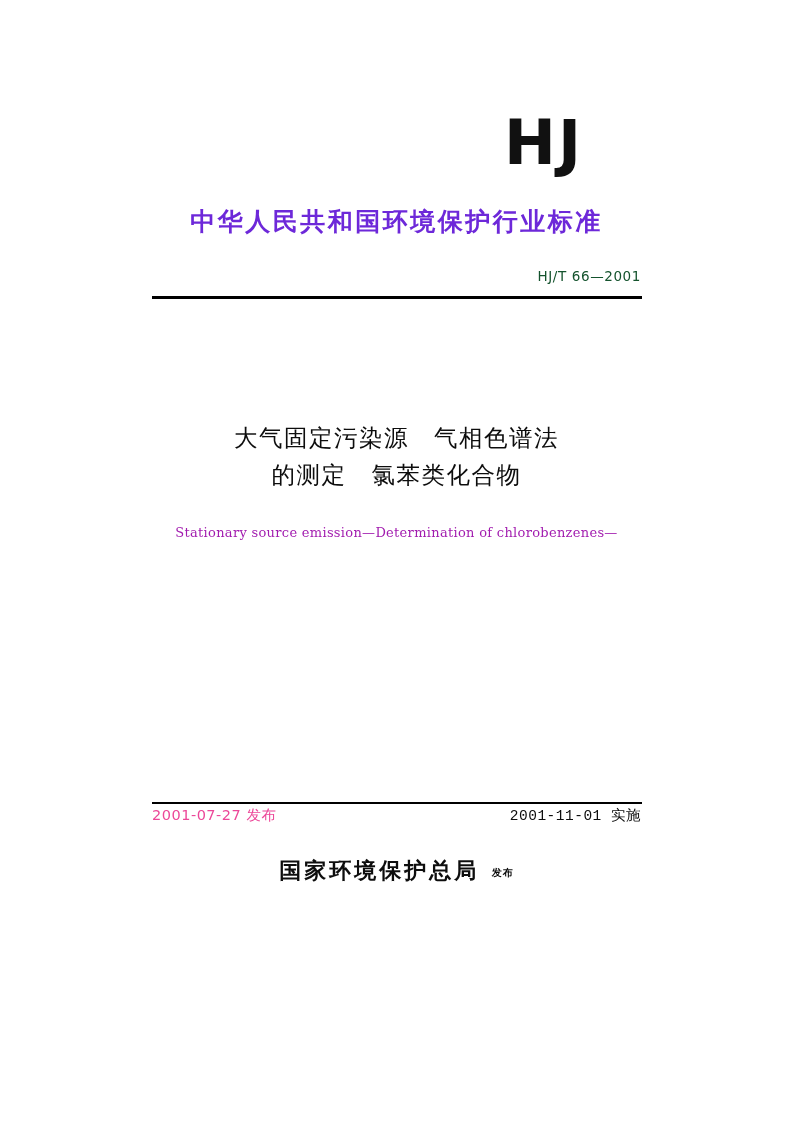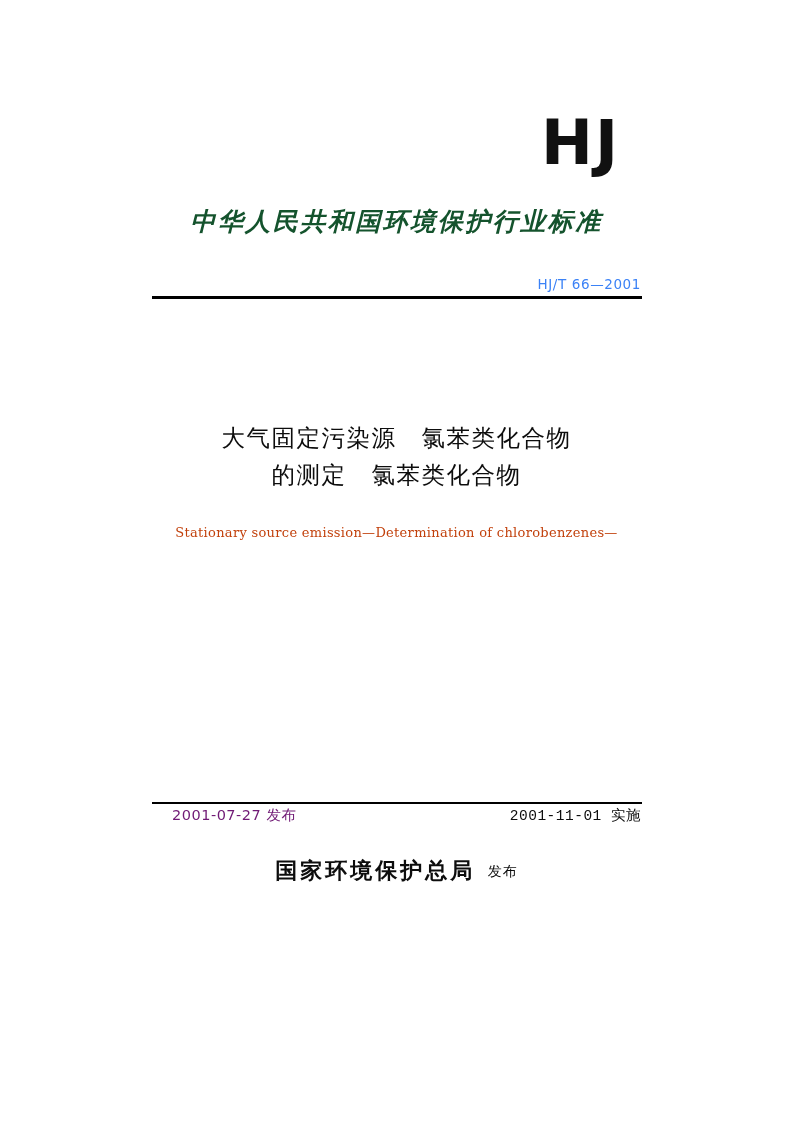--- a/index.html
+++ b/index.html
@@ -27,21 +27,20 @@
 
   
   .logo-row {
     position: absolute;
     left: 0;
     top: 112px;
     width: 735px;
     text-align: right;
     padding-right: 152px;
     box-sizing: border-box;
-    margin-left: 37px;
   }
   .logo-text {
     display: inline-block;
     font-family: "DejaVu Sans", sans-serif;
     font-weight: bold;
     font-size: 62px;
     letter-spacing: 2px;
     line-height: 62px;
     color: #111111;
   }
@@ -50,34 +49,32 @@
   .header-cn {
     position: absolute;
     left: 0;
     top: 205px;
     width: 793px;
     text-align: center;
     font-family: "DejaVu Sans", sans-serif;
     font-weight: bold;
     font-size: 25px;
     letter-spacing: 2.5px;
-    color: #14532d;
-    font-style: italic;
+    color: #6d28d9;
   }
 
   
   .std-number {
     position: absolute;
     right: 152px;
     top: 268px;
     font-family: "DejaVu Sans", sans-serif;
     font-size: 13.5px;
     letter-spacing: 0.6px;
-    color: #3b82f6;
-    margin-top: 8px;
+    color: #14532d;
   }
 
   
   .rule-top {
     position: absolute;
     left: 152px;
     top: 296px;
     width: 490px;
     height: 3px;
     background: #000000;
@@ -111,36 +108,35 @@
   .title-en {
     position: absolute;
     left: 0;
     top: 522px;
     width: 793px;
     text-align: center;
     font-family: "DejaVu Serif", serif;
     font-size: 13px;
     line-height: 21px;
     letter-spacing: 0.3px;
-    color: #c2410c;
+    color: #a21caf;
   }
   .title-en .line2 {
     display: block;
   }
 
   
   .date-left {
     position: absolute;
     left: 152px;
     top: 806px;
     font-family: "DejaVu Sans", sans-serif;
     font-size: 14.5px;
     letter-spacing: 0.5px;
-    color: #701a75;
-    margin-left: 20px;
+    color: #ec4899;
   }
   .date-right {
     position: absolute;
     right: 152px;
     top: 806px;
     font-family: Liberation Mono, monospace;
     font-size: 14.5px;
     letter-spacing: 0.5px;
     color: #0d0d0d;
   }
@@ -156,22 +152,22 @@
   }
   .issuer-name {
     font-family: "DejaVu Sans", sans-serif;
     font-weight: bold;
     font-size: 22px;
     letter-spacing: 3px;
     margin-top: 45px;
   }
   .issuer-verb {
     font-family: "DejaVu Sans", sans-serif;
-    font-weight: normal;
-    font-size: 14px;
+    font-weight: bold;
+    font-size: 10px;
     letter-spacing: 1px;
     margin-left: 8px;
     position: relative;
     top: -2px;
   }
 </style>
 </head>
 <body>
 
 <div class="page">
@@ -180,21 +176,21 @@
     <span class="logo-text">HJ</span>
   </div>
 
   <div class="header-cn">中华人民共和国环境保护行业标准</div>
 
   <div class="std-number">HJ/T 66—2001</div>
 
   <div class="rule-top"></div>
 
   <div class="title-cn">
-    <span>大气固定污染源　氯苯类化合物</span>
+    <span>大气固定污染源　气相色谱法</span>
     <span class="line2">的测定　氯苯类化合物</span>
   </div>
 
   <div class="title-en">
     <span>Stationary source emission—Determination of chlorobenzenes—</span>
   </div>
 
   <div class="date-left">2001-07-27 发布</div>
   <div class="date-right">2001-11-01 实施</div>
 

